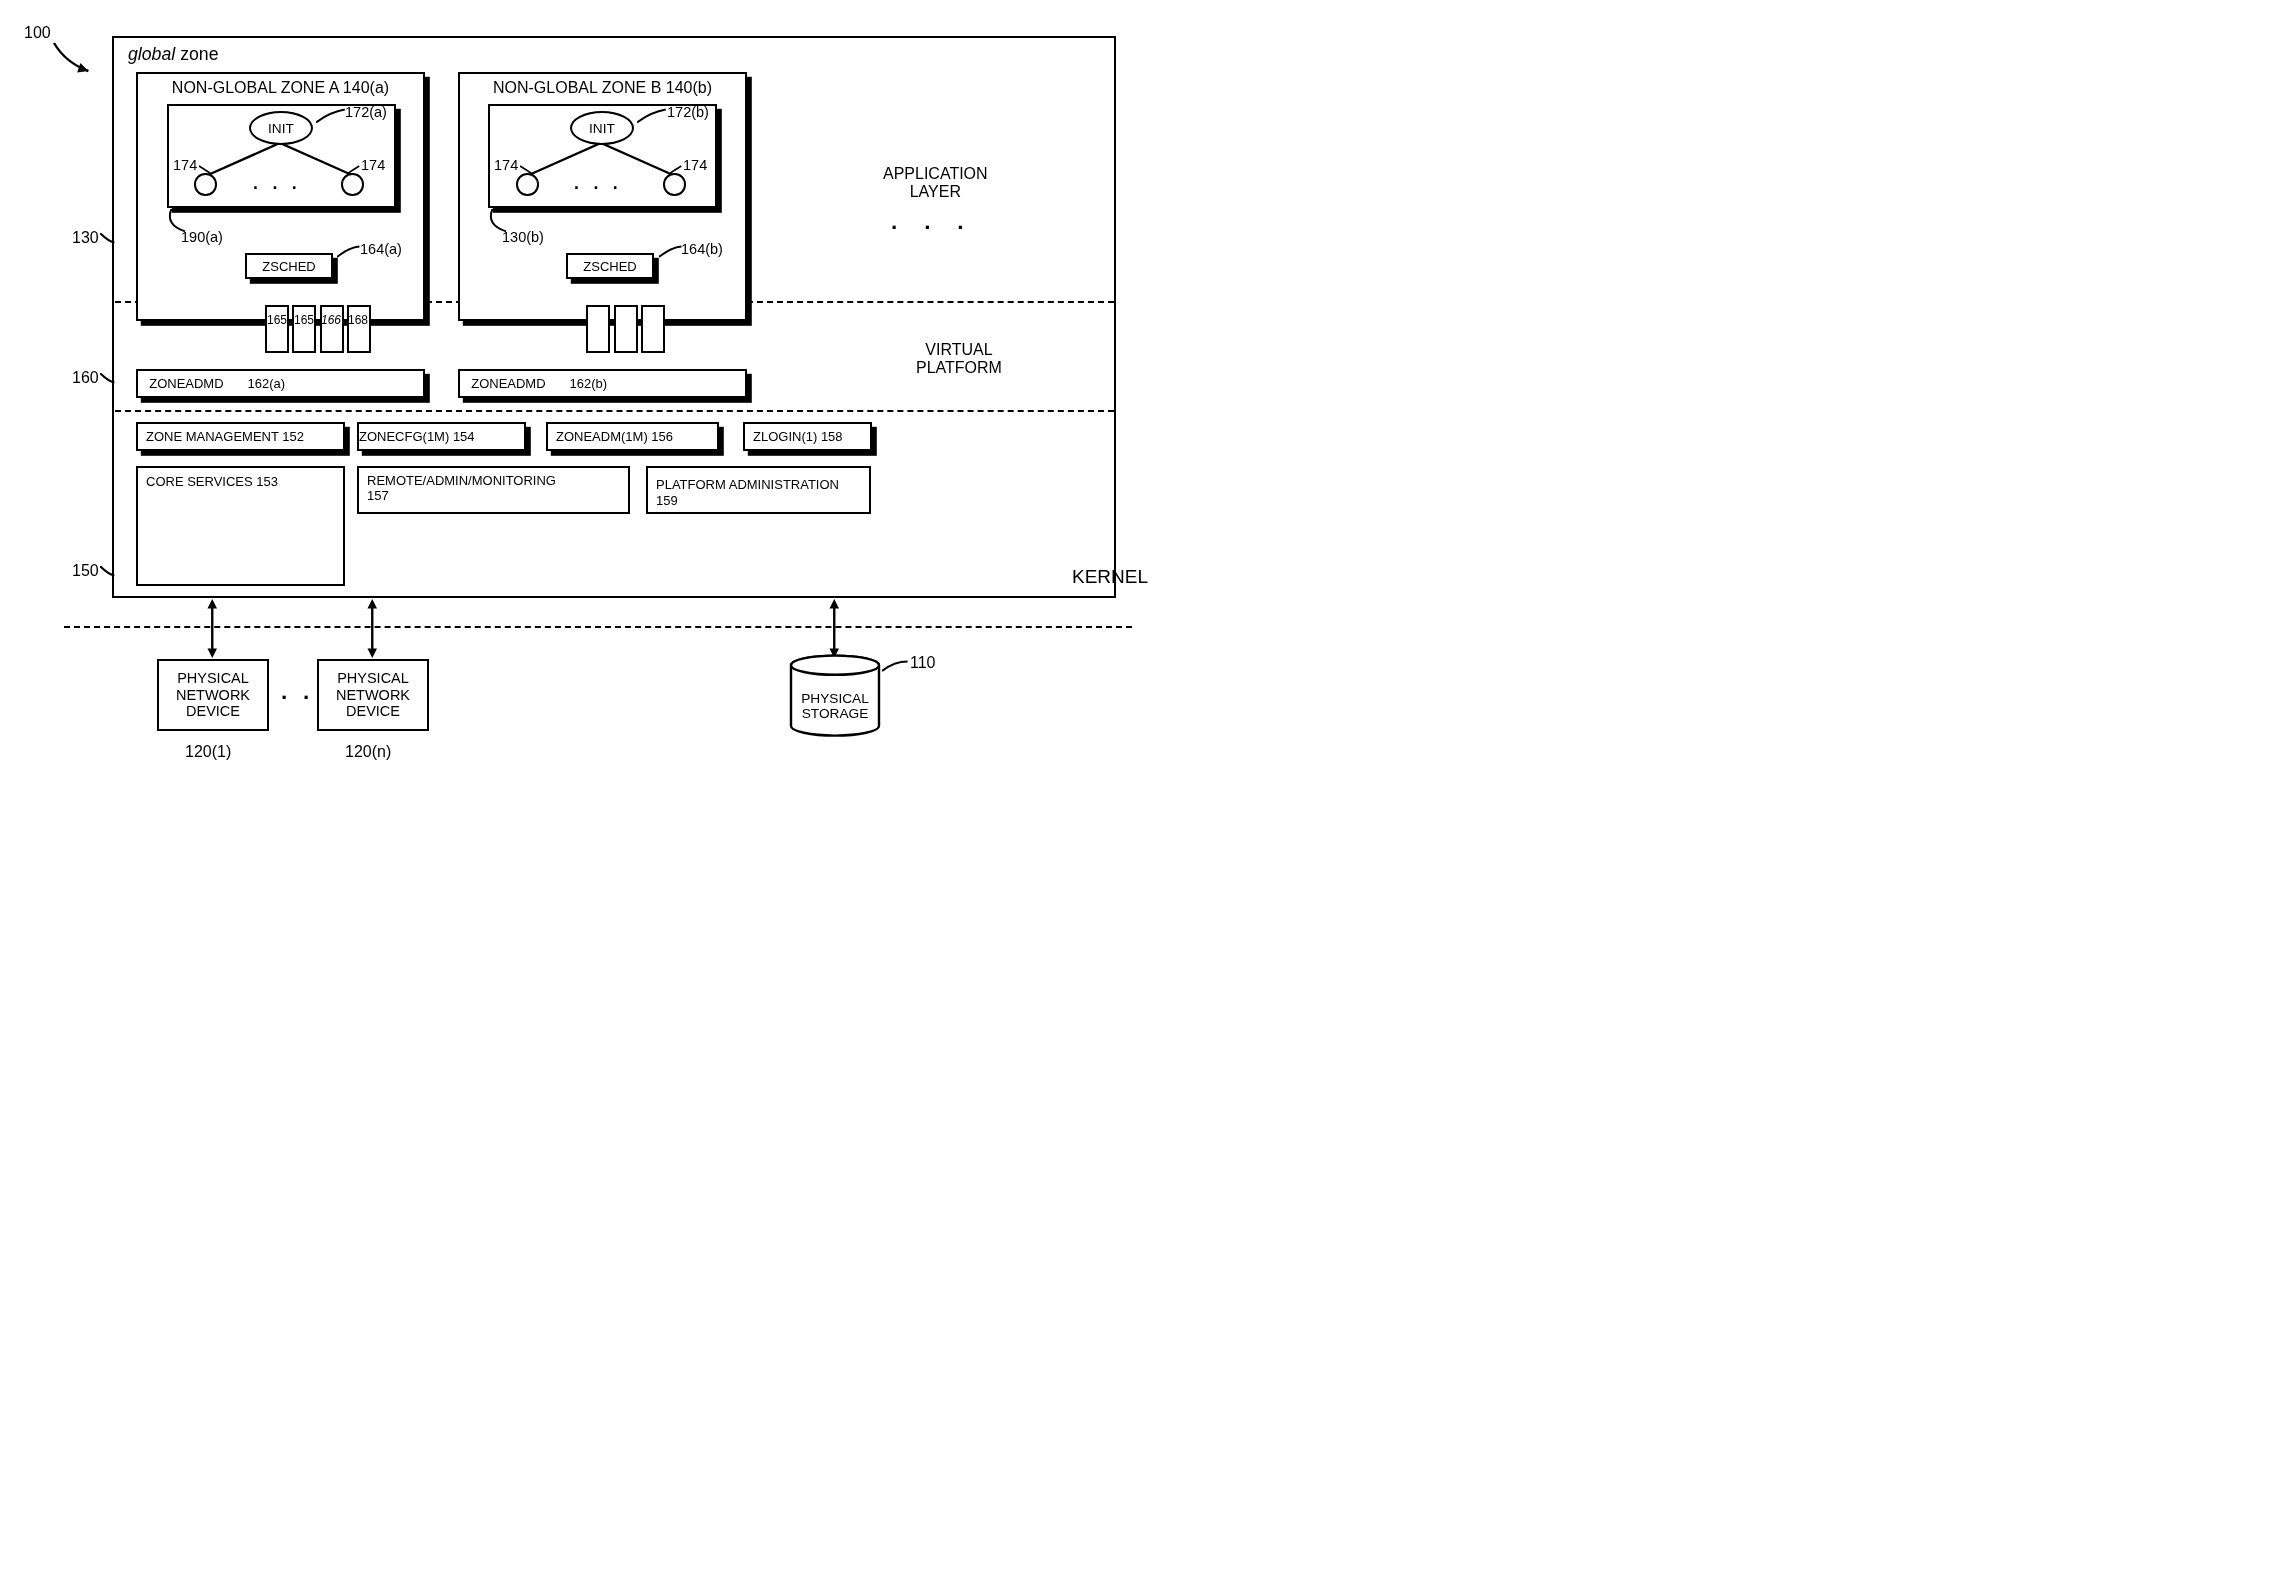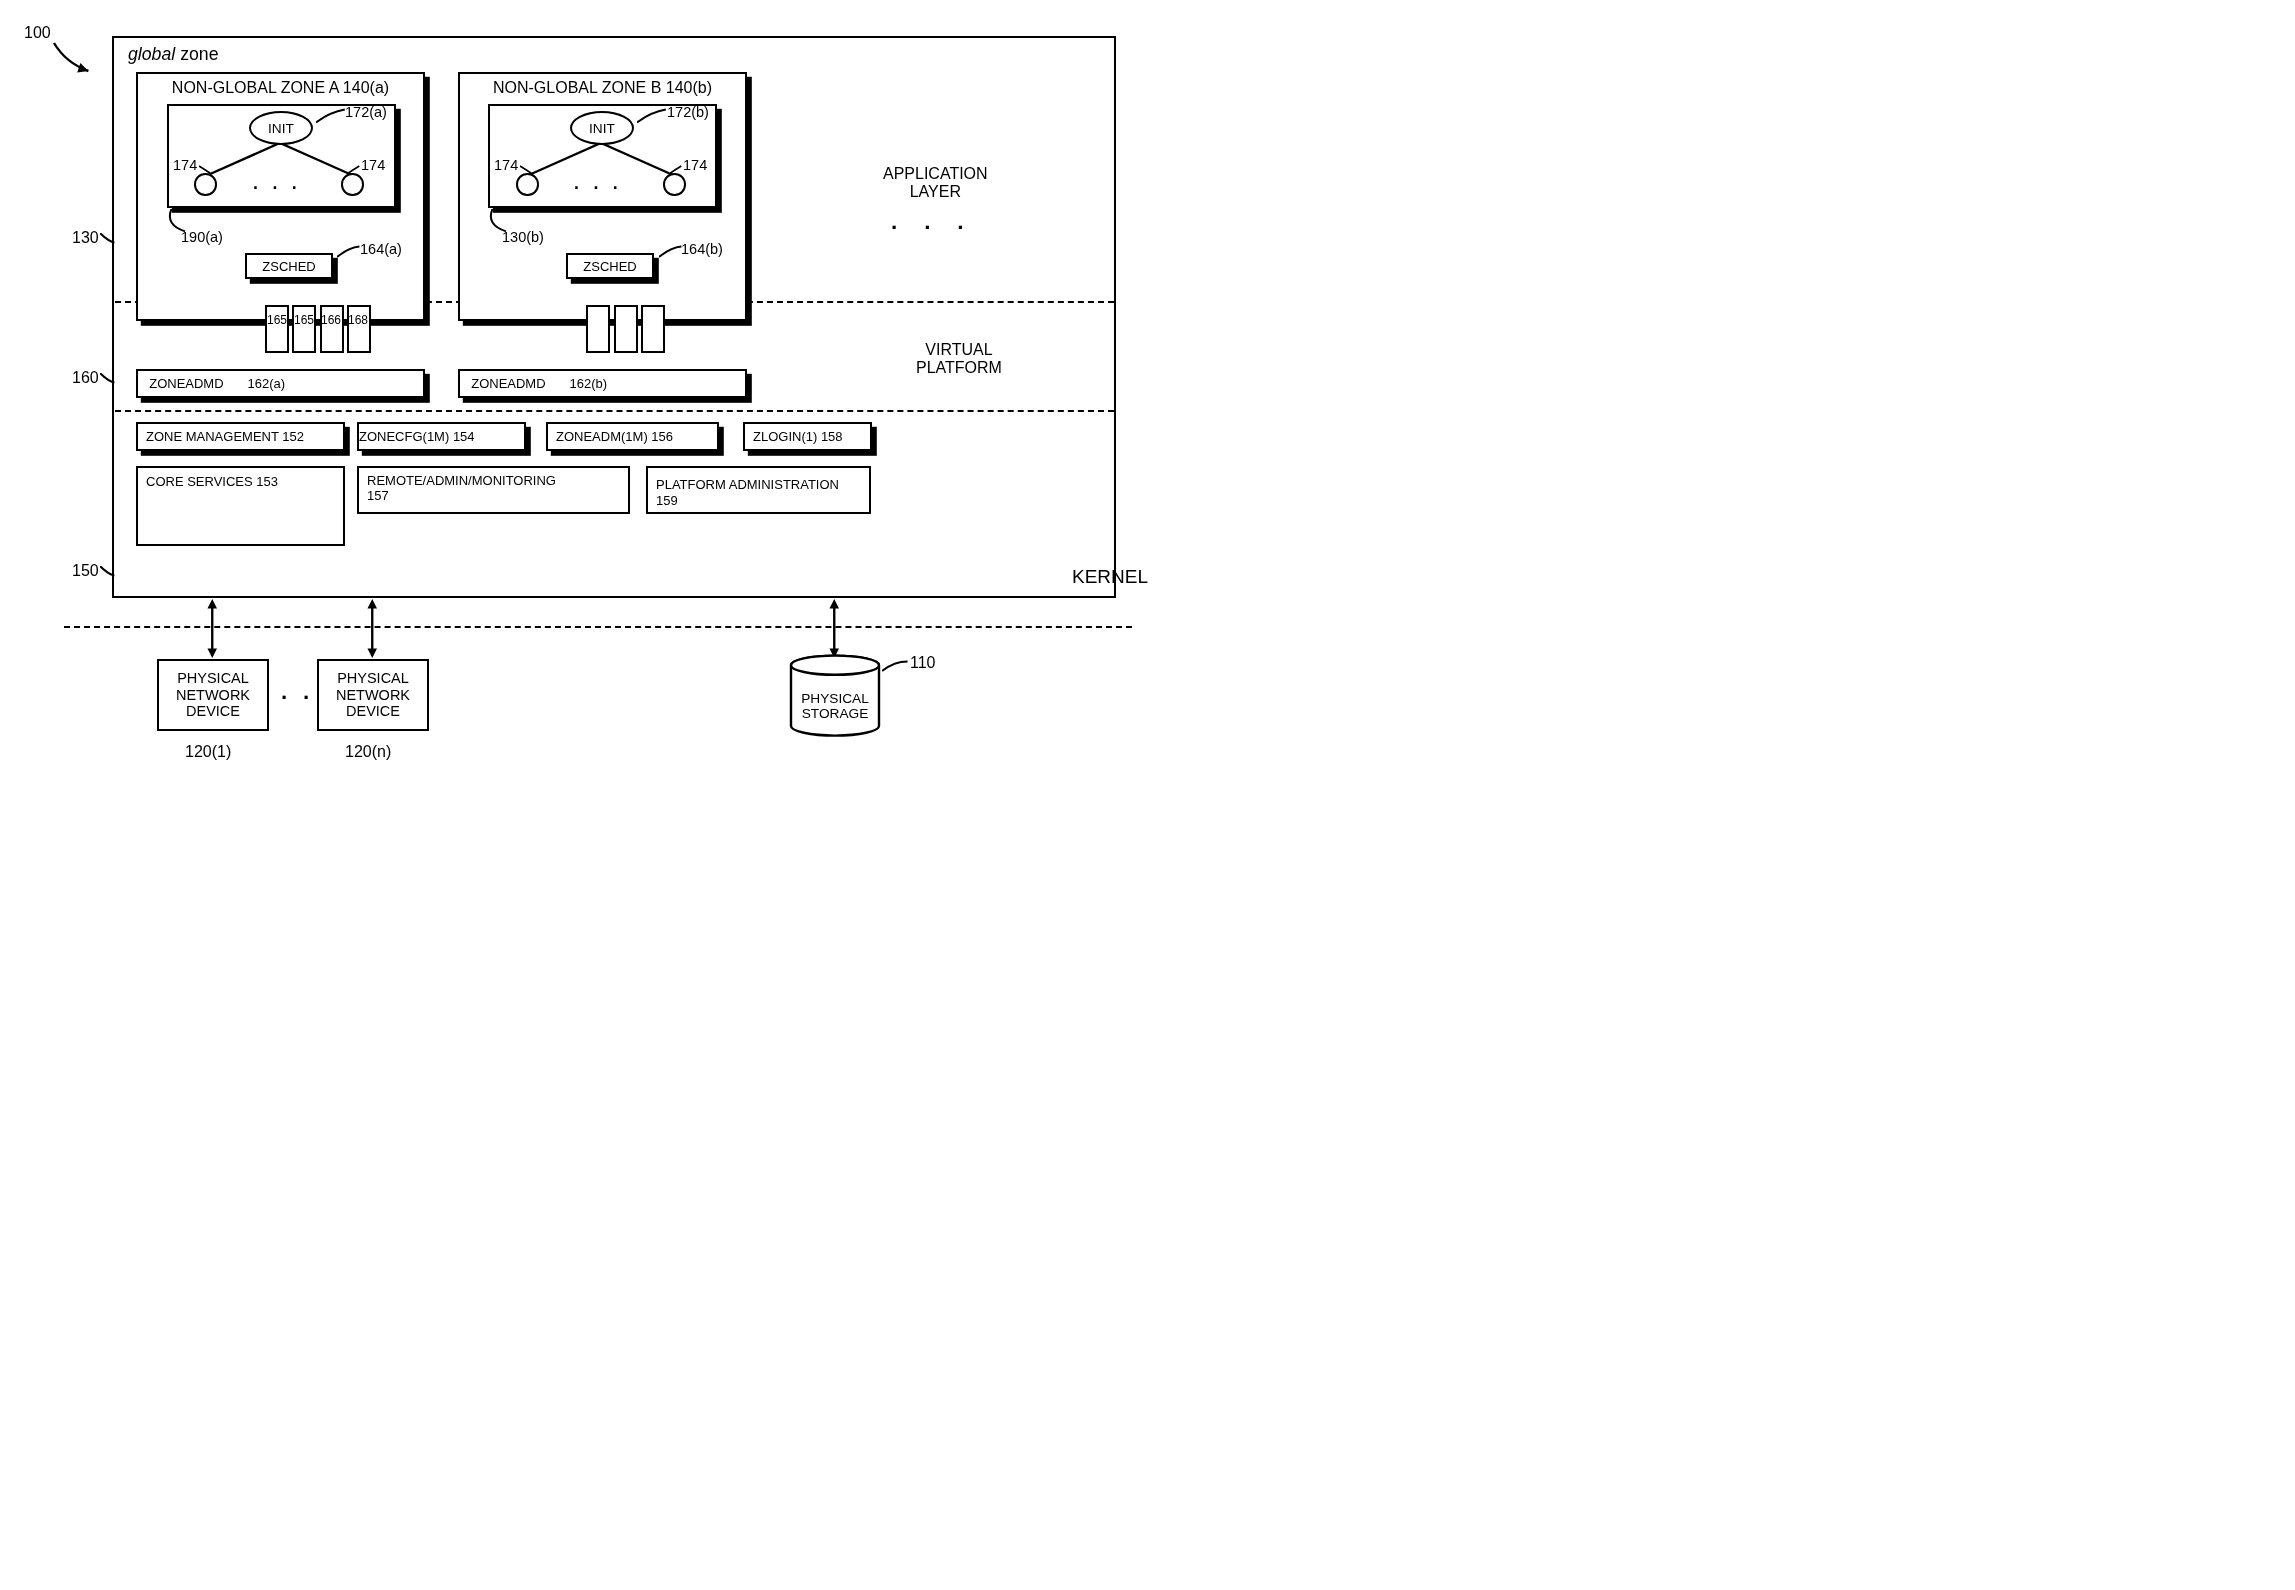--- a/index.html
+++ b/index.html
@@ -140,21 +140,21 @@
   <svg style="left:313px;top:221px;" width="24" height="16" viewBox="0 0 30 20">
       <path d="M0 15 Q15 3 28 2" stroke="#000" stroke-width="2.5" fill="none"></path>
     </svg>
   <div class="label label-sm" style="left:336px;top:217px;">164(a)</div>
 
   <div class="small-rect" style="left:241px;top:281px;width:24px;height:48px;"></div>
   <div class="label" style="left:243px;top:289px;font-size:12px;">165</div>
   <div class="small-rect" style="left:268px;top:281px;width:24px;height:48px;"></div>
   <div class="label" style="left:270px;top:289px;font-size:12px;">165</div>
   <div class="small-rect" style="left:296px;top:281px;width:24px;height:48px;"></div>
-  <div class="label" style="left:297px;top:289px;font-size:12px;">166</div>
+  <div class="label" style="left:297px;top:289px;font-size:12px;font-style:italic;">166</div>
   <div class="small-rect" style="left:323px;top:281px;width:24px;height:48px;"></div>
   <div class="label" style="left:324px;top:289px;font-size:12px;">168</div>
 
   <div class="shadow-box" style="left:112px;top:345px;width:289px;height:29px;padding-left:11.2px;display:flex;align-items:center;gap:24px;">
     <span>ZONEADMD</span>
     <span>162(a)</span>
   </div>
 
   <div class="shadow-box" style="left:434px;top:48px;width:289px;height:249px;"></div>
   <div class="label center-text" style="left:442px;top:55px;width:273px;">NON-GLOBAL ZONE B 140(b)</div>
@@ -196,21 +196,21 @@
   <div class="shadow-box" style="left:434px;top:345px;width:289px;height:29px;padding-left:11.2px;display:flex;align-items:center;gap:24px;">
     <span>ZONEADMD</span>
     <span>162(b)</span>
   </div>
 
   <div class="shadow-box" style="left:112px;top:398px;width:209px;height:29px;padding-left:8px;display:flex;align-items:center;">ZONE MANAGEMENT 152</div>
   <div class="shadow-box" style="left:333px;top:398px;width:169px;height:29px;display:flex;align-items:center;">ZONECFG(1M)  154</div>
   <div class="shadow-box" style="left:522px;top:398px;width:173px;height:29px;padding-left:8px;display:flex;align-items:center;">ZONEADM(1M)  156</div>
   <div class="shadow-box" style="left:719px;top:398px;width:129px;height:29px;padding-left:8px;display:flex;align-items:center;">ZLOGIN(1) 158</div>
 
-  <div class="box" style="left:112px;top:442px;width:209px;height:80px;padding:6.4px 8px;">CORE SERVICES 153</div>
+  <div class="box" style="left:112px;top:442px;width:209px;height:120px;padding:6.4px 8px;">CORE SERVICES 153</div>
   <div class="box" style="left:333px;top:442px;width:273px;height:48px;padding:4.8px 8px;white-space:pre;line-height:1.2;">REMOTE/ADMIN/MONITORING
 157</div>
   <div class="box" style="left:622px;top:442px;width:225px;height:48px;padding:9px 8px;white-space:pre;line-height:1.2;">PLATFORM ADMINISTRATION
 159</div>
 
   <div class="dashed-line" style="left:40px;top:602px;width:1068px;"></div>
 
   <svg style="left:181px;top:575px;" width="14.5" height="59" viewBox="0 0 18 74">
     <line x1="9" y1="8" x2="9" y2="66" stroke="#000" stroke-width="3"></line>
     <polygon points="9,0 3,12 15,12" fill="#000"></polygon>

